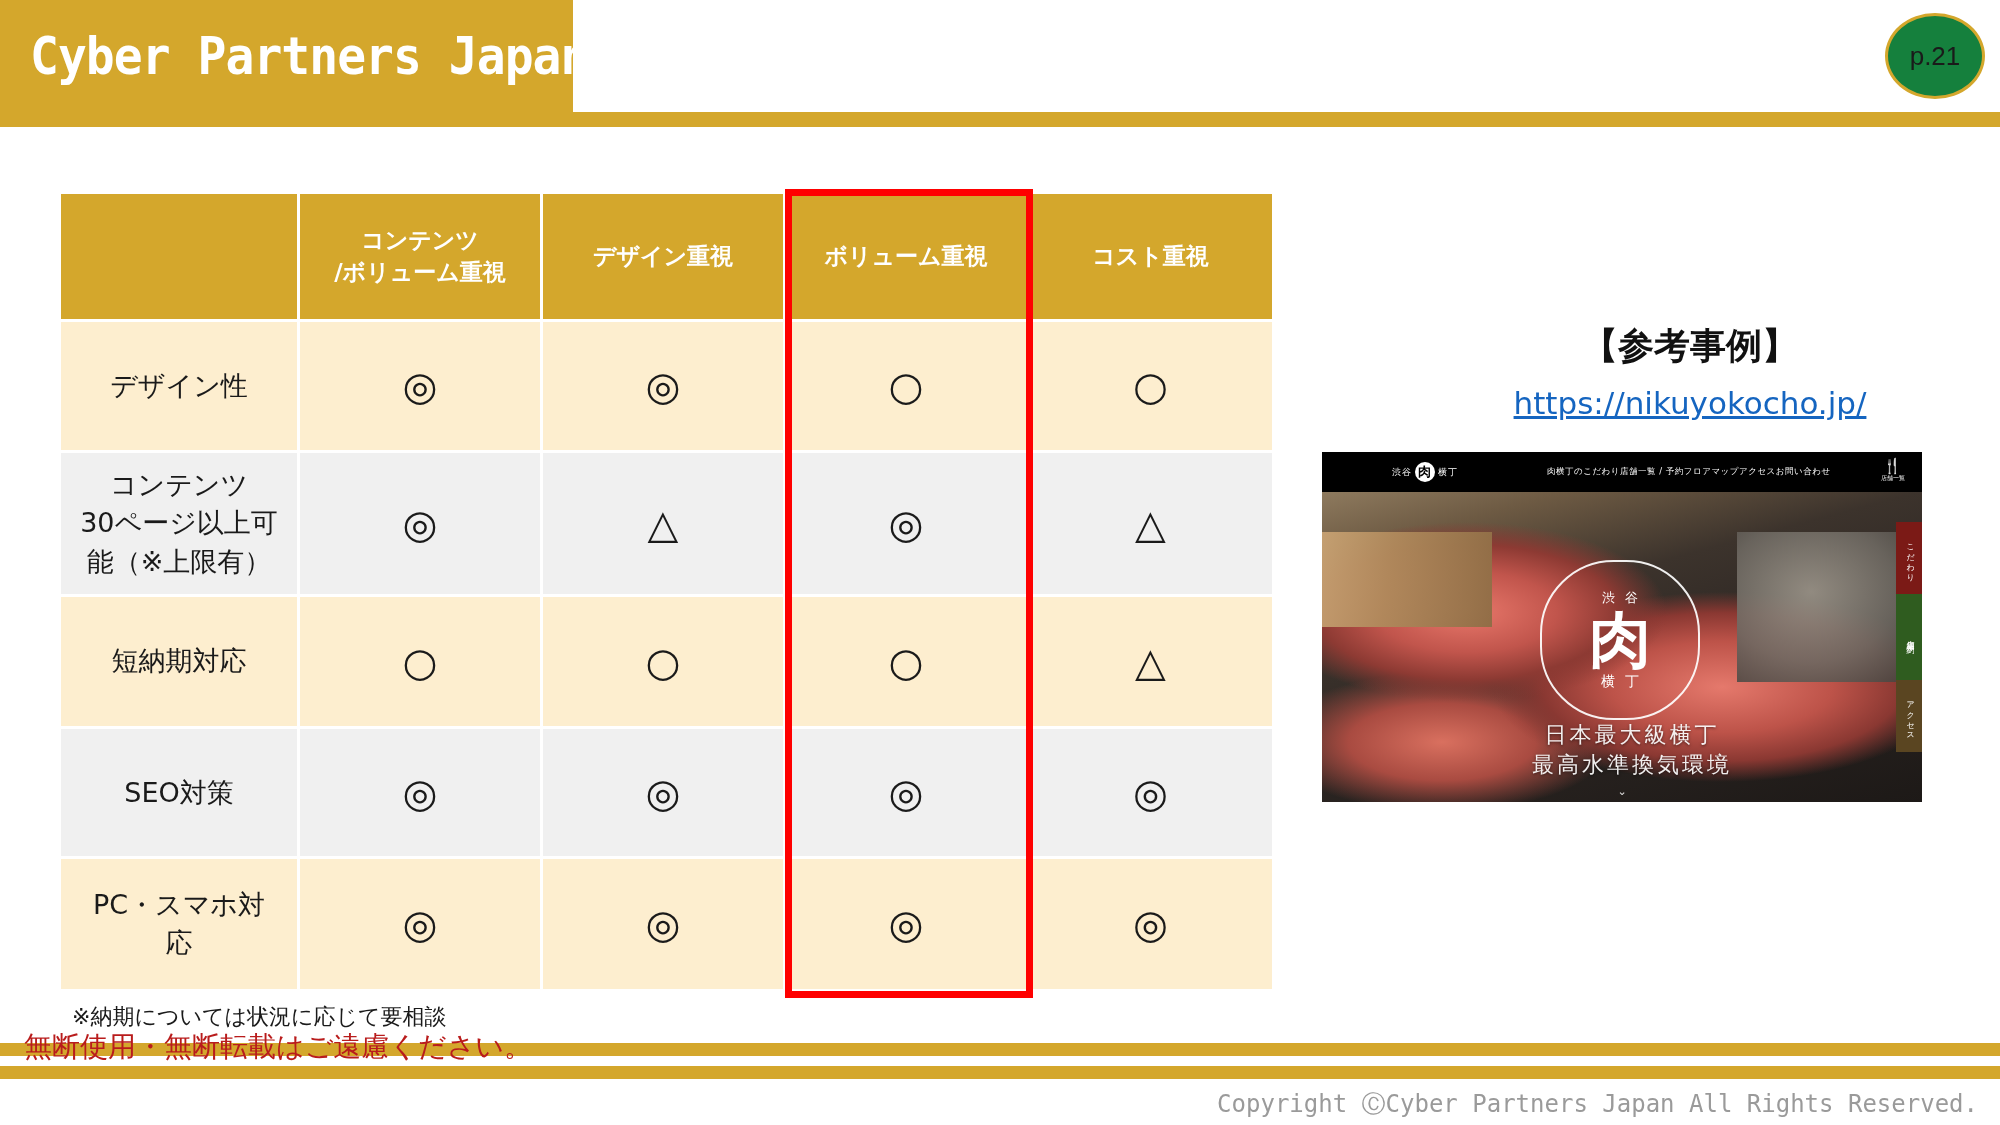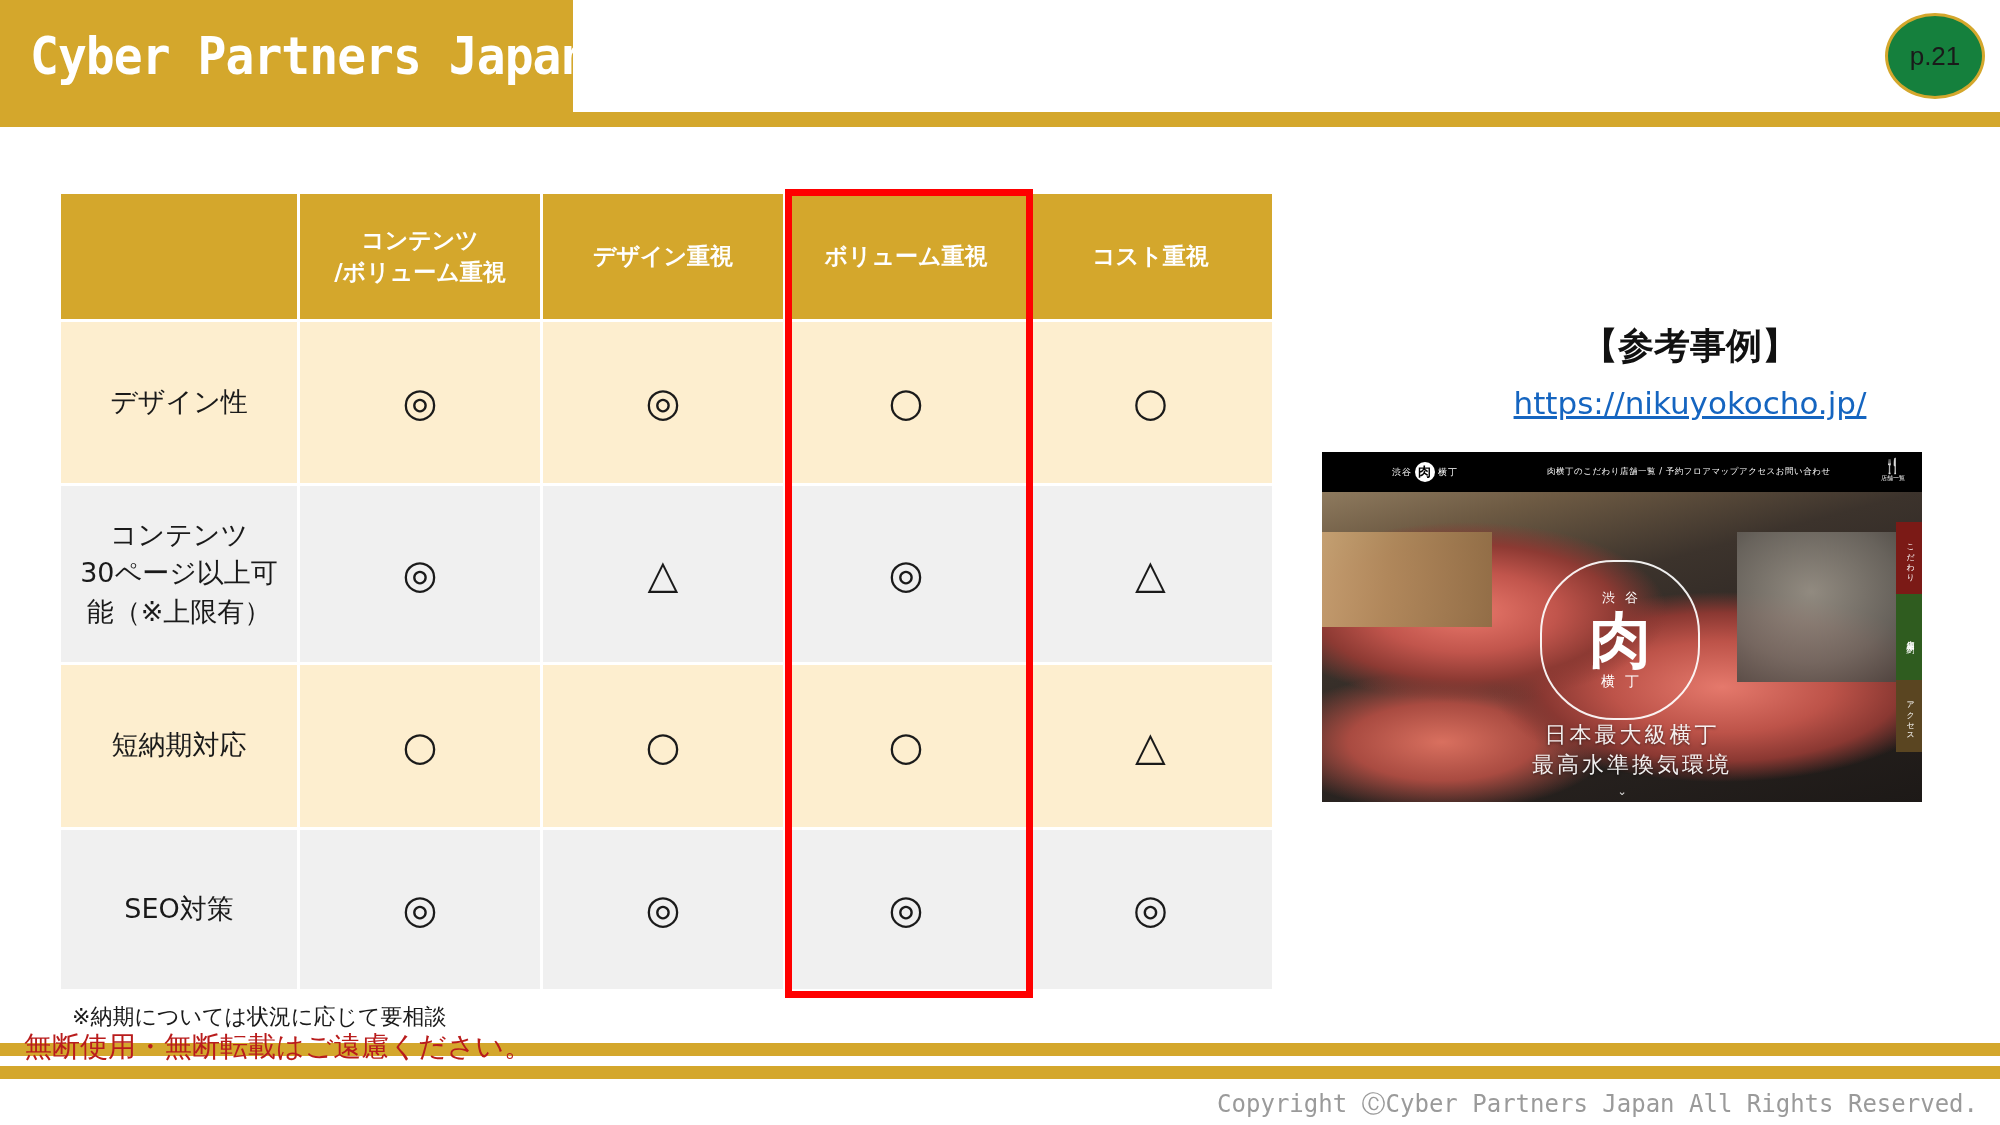--- a/index.html
+++ b/index.html
@@ -294,20 +294,30 @@
       <td class="mark">○</td>
       <td class="mark">△</td>
     </tr>
     <tr class="gray r4">
       <td class="rowlabel">SEO対策</td>
       <td class="mark">◎</td>
       <td class="mark">◎</td>
       <td class="mark">◎</td>
       <td class="mark">◎</td>
     </tr>
+    <tr class="cream r5">
+      <td class="rowlabel">
+        <span>PC・スマホ対</span><br>
+        <span>応</span>
+      </td>
+      <td class="mark">◎</td>
+      <td class="mark">◎</td>
+      <td class="mark">◎</td>
+      <td class="mark">◎</td>
+    </tr>
   </tbody>
 </table>
 
 <div id="highlight-box"></div>
 
 <div id="table-note">※納期については状況に応じて要相談</div>
 
 <div id="ref-heading">【参考事例】</div>
 <a id="ref-link" href="#">https://nikuyokocho.jp/</a>
 

